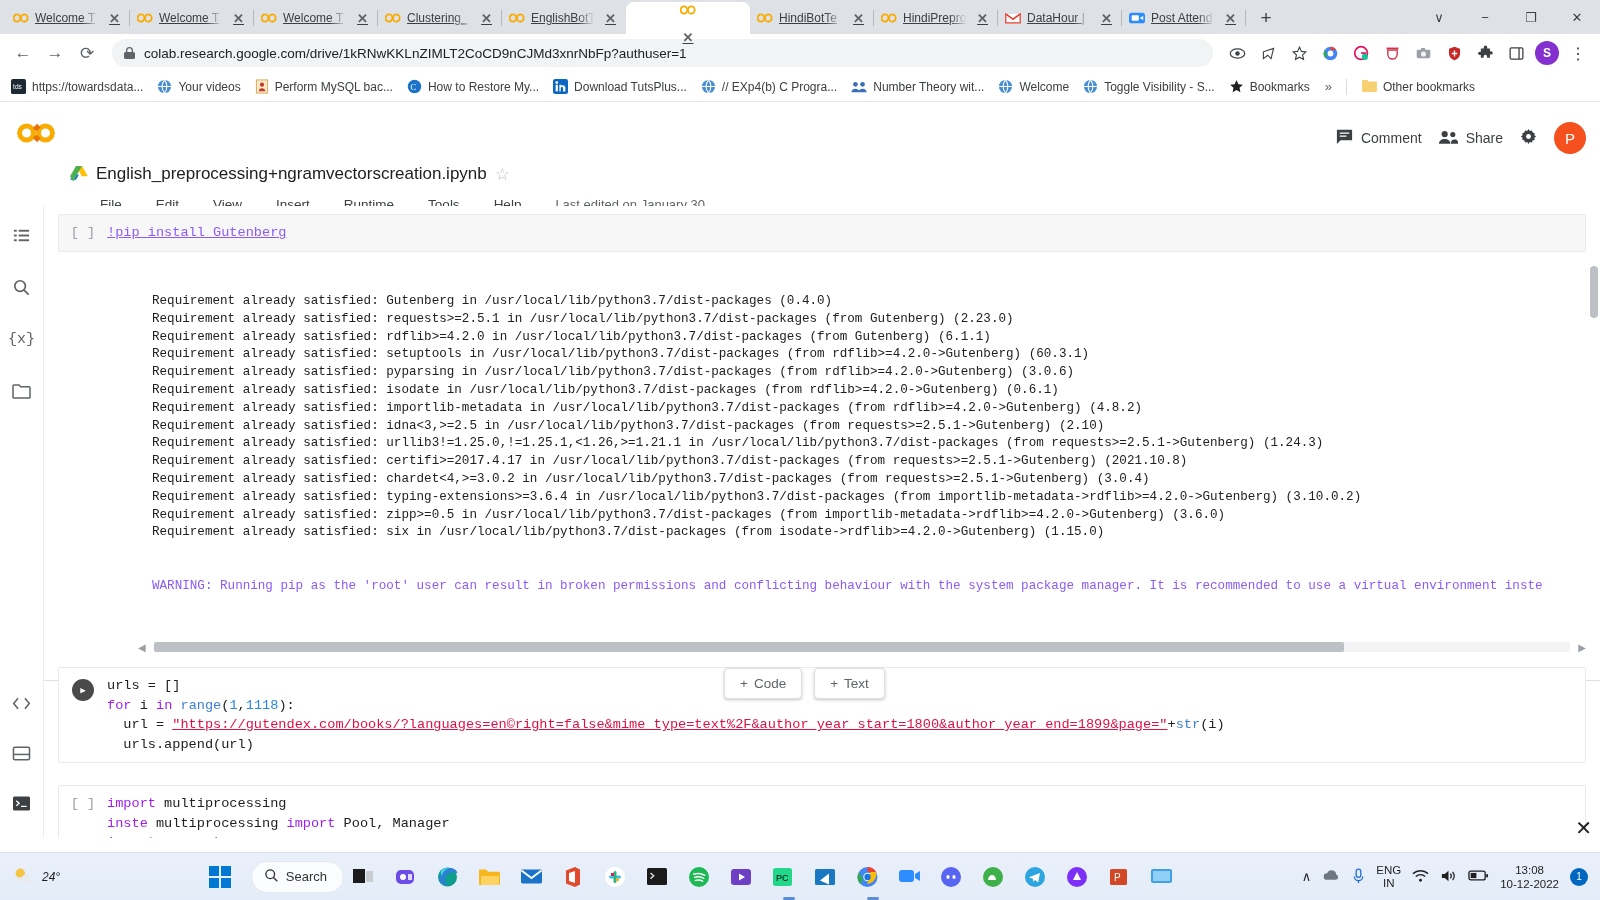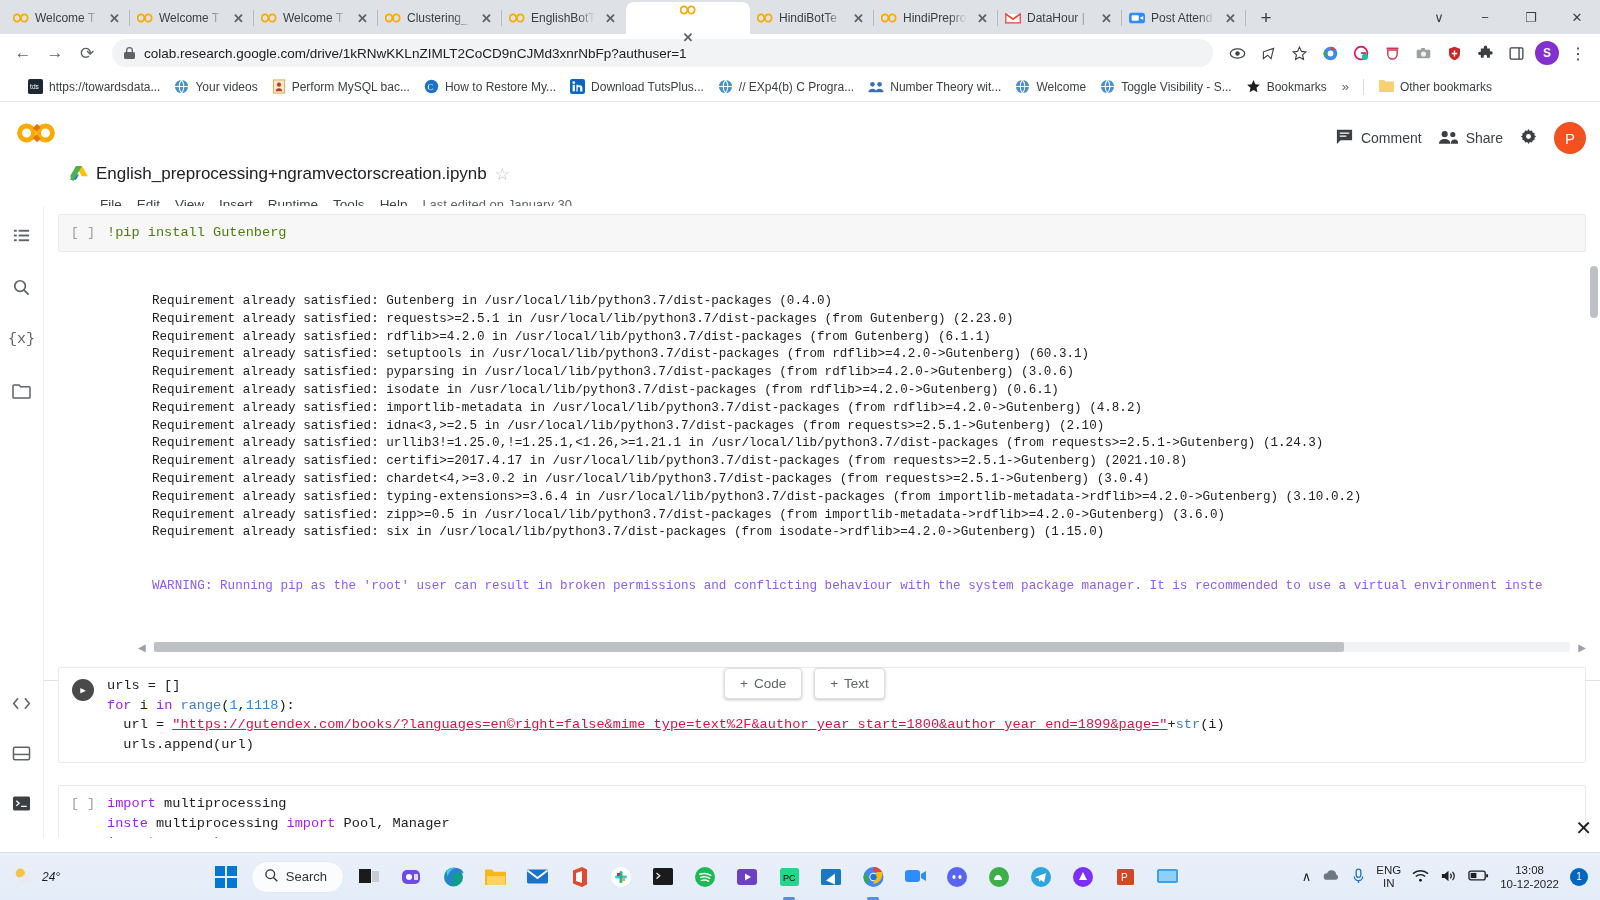--- a/index.html
+++ b/index.html
@@ -15,20 +15,21 @@
   .tabstrip {
     height: 34px; background: #dee1e6;
     display: flex; align-items: flex-end; padding-left: 6px;
     position: relative;
   }
   .tab {
     height: 32px; width: 124px; display: flex; align-items: center;
     gap: 6px; padding: 0 7px; font-size: 12px; color: #3c4043;
     position: relative; border-radius: 8px 8px 0 0;
     flex: 0 0 auto;
+    text-decoration: underline;
   }
   .tab .tab-title {
     flex: 1 1 auto; overflow: hidden; white-space: nowrap;
     -webkit-mask-image: linear-gradient(to right, #000 72%, transparent 98%);
             mask-image: linear-gradient(to right, #000 72%, transparent 98%);
   }
   .tab.active { background: #fff; flex-direction: column; }
   .tab:not(.active)::after {
     content: ""; position: absolute; right: 0; top: 8px;
     height: 16px; width: 1px; background: #b6babf;
@@ -73,37 +74,37 @@
   }
   .avatar-chip {
     width: 24px; height: 24px; border-radius: 50%; background: #8430ce;
     color: #fff; font-size: 12px; display: flex; align-items: center;
     justify-content: center; font-weight: 600;
   }
 
   
   .bookmarks {
     height: 30px; background: #fff; display: flex; align-items: center;
-    padding: 0 21px; font-size: 12px; color: #3c4043; gap: 2px;
+    padding: 0 4px; font-size: 12px; color: #3c4043; gap: 2px;
     border-bottom: 1px solid #e4e6e8;
   }
   .bm { display: flex; align-items: center; gap: 6px; padding: 3px 7px; border-radius: 4px;
         white-space: nowrap; }
   .bm-sep { width: 1px; height: 16px; background: #dadce0; margin: 0 6px; }
   .chev { padding: 3px 6px; font-size: 13px; color: #5f6368; }
 
   
   .colab { background: #fff; height: 100%; }
   .colab-top { display: flex; align-items: flex-start; padding: 8px 14px 0 14px; }
   .co-logo { width: 52px; flex: 0 0 52px; padding-top: 10px; }
   .titleblock { flex: 1 1 auto; padding-left: 4px; margin-top: 48px; }
   .title-row { display: flex; align-items: center; gap: 8px; height: 32px; }
   .nb-title { font-size: 17px; color: #202124; }
   .star { color: #bdc1c6; font-size: 17px; }
-  .menu-row { display: flex; align-items: center; gap: 15px; height: 28px;
+  .menu-row { display: flex; align-items: center; gap: 34px; height: 28px;
               font-size: 13.5px; color: #3c4043; padding-left: 30px; text-align: right; }
   .lastedit { color: #5f6368; text-decoration: underline; font-size: 13px; }
   .header-right { display: flex; align-items: center; gap: 16px; padding-top: 12px; }
   .hr-btn { display: flex; align-items: center; gap: 7px; font-size: 14px; color: #3c4043; }
   .user-av {
     width: 32px; height: 32px; border-radius: 50%; background: #f4511e;
     color: #fff; display: flex; align-items: center; justify-content: center;
     font-size: 15px;
   }
 
@@ -146,21 +147,21 @@
     width: 22px; height: 22px; border-radius: 50%; background: #4a4a4a;
     display: inline-flex; align-items: center; justify-content: center;
     color: #fff; font-size: 9px; margin-top: 1px;
   }
   pre.code {
     font-family: "Liberation Mono", monospace; font-size: 13.6px; line-height: 19.5px;
     color: #202124; white-space: pre; margin: 0; flex: 1 1 auto; overflow: hidden;
   }
   .kw { color: #a020f0; }
   .num { color: #2b86e3; }
-  .bang { color: #4d7c0f; }
+  .bang { color: #8b5cf6; text-decoration: underline; }
   .fn { color: #3c7fd4; }
   .urlstr { color: #d14; text-decoration: underline; text-decoration-color:#d14; }
 
   .output {
     font-family: "Liberation Mono", monospace; font-size: 12.6px; line-height: 17.8px;
     color: #202124; white-space: pre; padding: 6px 0 2px 108px; overflow: hidden;
     position: relative;
   }
   .warnline { color: #8b5cf6; }
 
@@ -193,21 +194,21 @@
   
   .taskbar {
     position: absolute; left: 0; bottom: 0; width: 1600px; height: 48px;
     background: linear-gradient(180deg,#eaf0fa 0%, #e3ecf8 100%);
     display: flex; align-items: center; border-top: 1px solid #d6dfec;
   }
   .weather { display: flex; align-items: center; gap: 6px; padding-left: 12px;
              font-size: 12px; color: #1f1f1f; width: 150px; font-style: italic; }
   .tb-center { display: flex; align-items: center; gap: 8px; margin: 0 auto; }
   .tb-icon { width: 34px; height: 34px; display: flex; align-items: center;
-             justify-content: center; position: relative; }
+             position: relative; }
   .tb-icon.run::after {
     content:""; position:absolute; bottom:-6px; left:50%; transform:translateX(-50%);
     width:12px; height:3px; border-radius:2px; background:#5a8fd6;
   }
   .searchpill {
     height: 32px; border-radius: 16px; background: #fbfcfe; display: flex;
     align-items: center; gap: 7px; padding: 0 16px 0 12px; font-size: 13px;
     color: #333; border: 1px solid #e3e9f2;
   }
   .tray { margin-left: auto; display: flex; align-items: center; gap: 11px;

